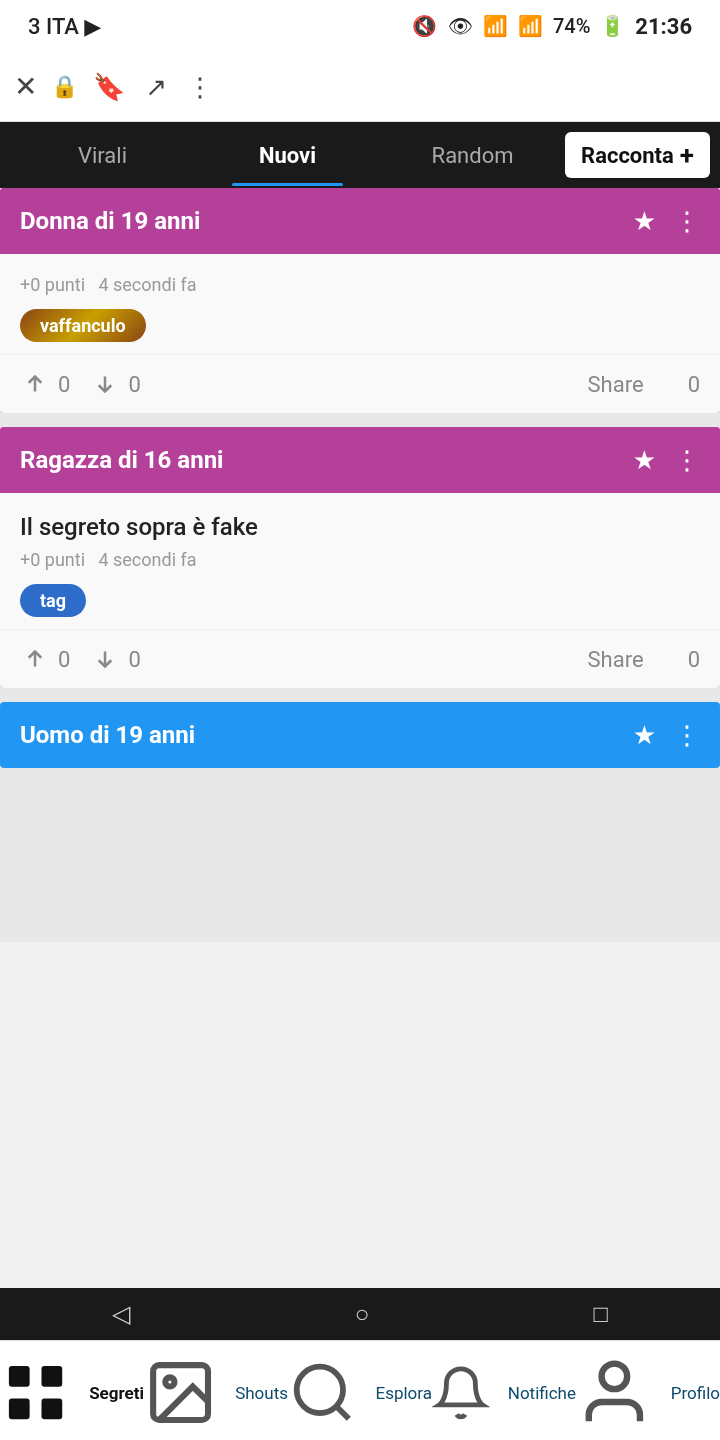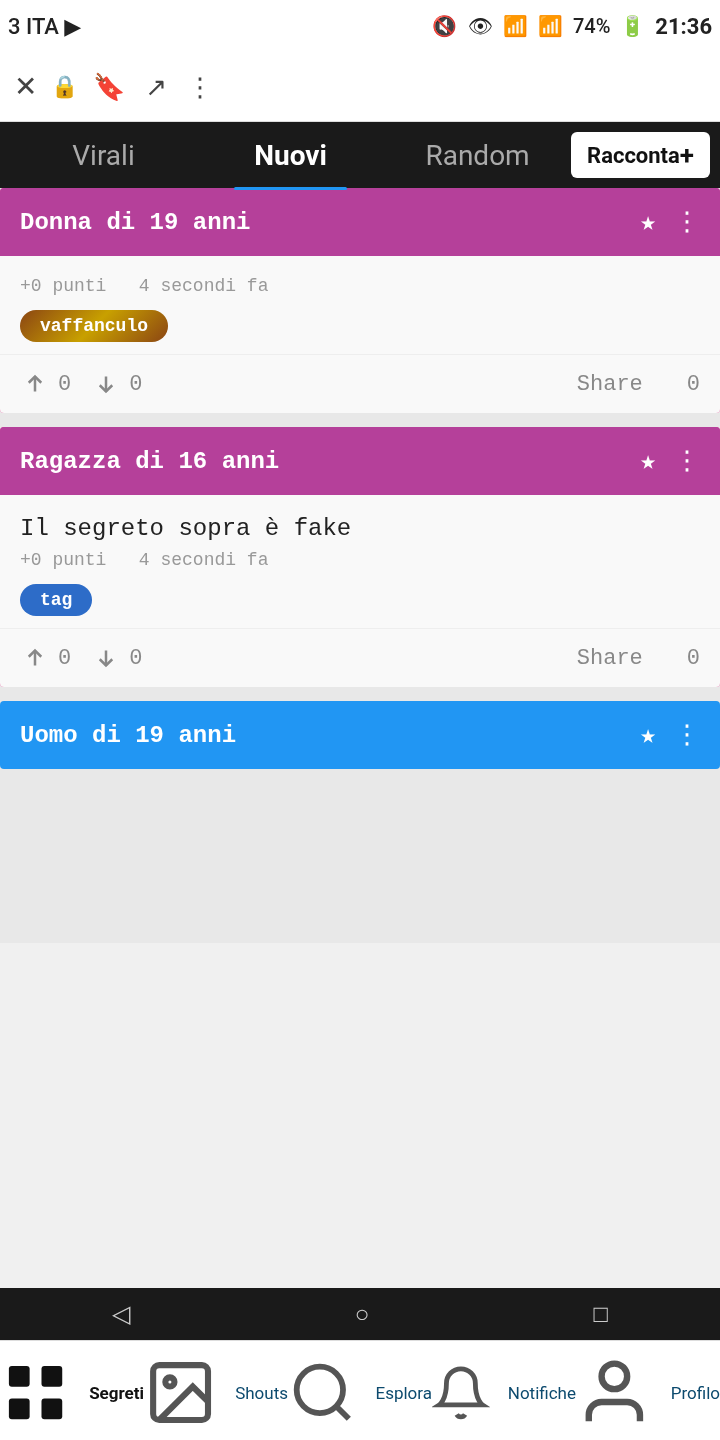--- a/index.html
+++ b/index.html
@@ -11,21 +11,21 @@
       font-family: 'Roboto', Arial, sans-serif;
       overflow-x: hidden;
     }
 
     
     .status-bar {
       background: #fff;
       display: flex;
       justify-content: space-between;
       align-items: center;
-      padding: 8px 8px;
+      padding: 8px 28px;
       font-size: 22px;
       font-weight: 500;
       height: 52px;
     }
     .status-left { color: #222; font-size: 22px; }
     .status-right { display: flex; align-items: center; gap: 10px; color: #222; font-size: 20px; }
     .status-right .battery { font-size: 20px; }
     .status-right .time { font-size: 22px; font-weight: bold; }
 
     
@@ -75,21 +75,21 @@
       background: #1a1a1a;
       display: flex;
       align-items: center;
       padding: 0 10px;
       height: 66px;
     }
     .nav-tab {
       flex: 1;
       text-align: center;
       padding: 18px 0;
-      font-size: 28px;
+      font-size: 22px;
       color: #aaa;
       cursor: pointer;
       position: relative;
     }
     .nav-tab.active {
       color: #fff;
       font-weight: bold;
     }
     .nav-tab.active::after {
       content: '';
@@ -104,40 +104,40 @@
     .racconta-btn {
       background: #fff;
       color: #111;
       border-radius: 6px;
       padding: 8px 16px;
       font-size: 22px;
       font-weight: bold;
       cursor: pointer;
       display: flex;
       align-items: center;
+      gap: 6px;
       white-space: nowrap;
     }
     .racconta-btn .plus {
       font-size: 26px;
       font-weight: bold;
     }
 
     
     .main-content {
       background: #e8e8e8;
       padding: 0;
     }
 
     
     .post-card {
       background: #ec4899;
       margin-bottom: 14px;
       border-radius: 4px;
       overflow: hidden;
-      font-family: Liberation Mono, monospace;
     }
     .post-header {
       padding: 18px 20px;
       display: flex;
       align-items: center;
       justify-content: space-between;
     }
     .post-header.purple { background: #b5409a; }
     .post-header.blue { background: #2196F3; }
     .post-header-title {

